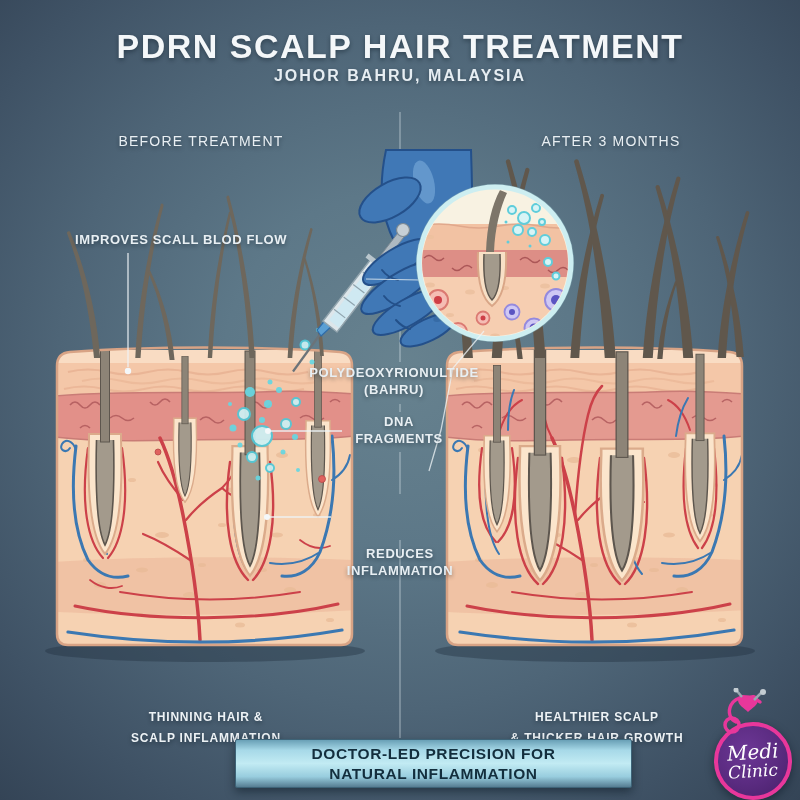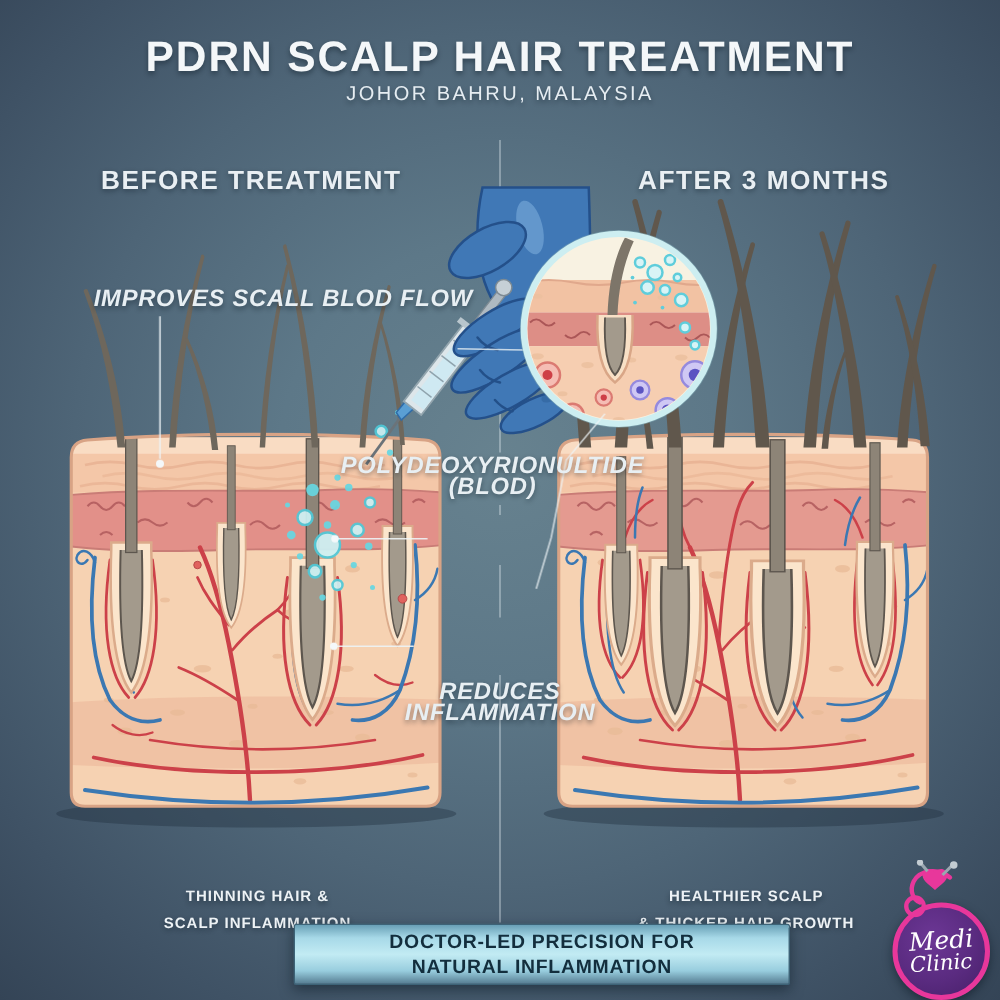--- a/index.html
+++ b/index.html
@@ -4,25 +4,25 @@
 <style>
   html,body{margin:0;padding:0;background:#2f3f50;}
   .stage{position:relative;width:800px;height:800px;overflow:hidden;
     font-family:"Liberation Sans",sans-serif;
     background:radial-gradient(circle at 50% 46%, #67828f 0%, #5d7888 30%, #4e6577 58%, #3f5265 82%, #344456 100%);}
   .stage *{box-sizing:border-box;}
   svg.art{position:absolute;left:0;top:0;z-index:1;}
   .txt{position:absolute;z-index:3;color:#eef3f6;text-shadow:0 2px 4px rgba(8,20,30,.4);white-space:nowrap;}
   .center{transform:translateX(-50%);text-align:center;}
   .title{top:27px;left:400px;font-size:34px;font-weight:bold;letter-spacing:1.5px;color:#f4f7f9;}
-  .subtitle{top:67px;left:400px;font-size:16px;font-weight:400;letter-spacing:2px;color:#e6edf2;}
-  .heading{top:133px;font-size:21px;font-weight:bold;letter-spacing:1.2px;color:#e9eff3;text-align:right;}
+  .subtitle{top:67px;left:400px;font-size:16px;font-weight:700;letter-spacing:2px;color:#e6edf2;}
+  .heading{top:133px;font-size:14px;font-weight:normal;letter-spacing:1.2px;color:#e9eff3;text-align:right;}
   .heading.before{left:201px;}
   .heading.after{left:611px;}
-  .smalllabel{font-size:19px;font-weight:bold;letter-spacing:.6px;color:#e8eff3;line-height:17px;font-style:italic;}
+  .smalllabel{font-size:13px;font-weight:bold;letter-spacing:.6px;color:#e8eff3;line-height:17px;}
   .bloodflow{top:231px;left:75px;}
   .pdrn{top:364px;left:394px;}
   .dna{top:413px;left:399px;}
   .reduces{top:499px;left:400px;margin-top:46px;}
   .caption{top:707px;font-size:12px;font-weight:bold;letter-spacing:.8px;line-height:21px;color:#edf2f5;}
   .caption.before{left:206px;}
   .caption.after{left:597px;}
   .banner{position:absolute;z-index:3;left:235px;top:739px;width:397px;height:49px;
     display:flex;flex-direction:column;align-items:center;justify-content:center;
     background:linear-gradient(180deg,#69a0b6 0%,#a7d9e8 22%,#c2ebf3 50%,#98cdde 78%,#567d92 100%);
@@ -381,23 +381,27 @@
 <div class="txt title center">PDRN SCALP HAIR TREATMENT</div>
 <div class="txt subtitle center">JOHOR BAHRU, MALAYSIA</div>
 
 <div class="txt heading before center">BEFORE TREATMENT</div>
 <div class="txt heading after center">AFTER 3 MONTHS</div>
 
 <div class="txt smalllabel bloodflow">IMPROVES SCALL BLOD FLOW</div>
 
 <div class="txt smalllabel pdrn center">
   <div>POLYDEOXYRIONULTIDE</div>
-  <div>(BLOD)</div>
-</div>
-
+  <div>(BAHRU)</div>
+</div>
+
+<div class="txt smalllabel dna center">
+  <div>DNA</div>
+  <div>FRAGMENTS</div>
+</div>
 
 <div class="txt smalllabel reduces center">
   <div>REDUCES</div>
   <div>INFLAMMATION</div>
 </div>
 
 <div class="txt caption before center">
   <div>THINNING HAIR &amp;</div>
   <div>SCALP INFLAMMATION</div>
 </div>

